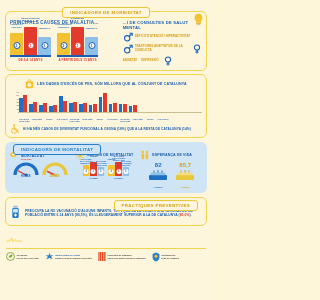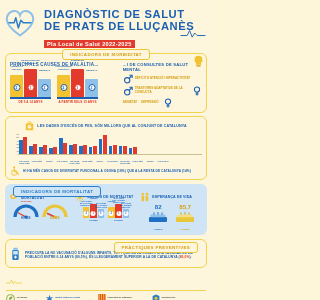--- a/index.html
+++ b/index.html
@@ -180,34 +180,20 @@
   .logo { display:flex; align-items:center; gap:1.5px; }
   .logo .mark { flex:none; }
   .logo .txt { font-size:2.1px; line-height:2.6px; color:#444; font-weight:bold; }
   .logo .txt .b1 { color:#1a5fb4; }
 </style>
 </head>
 <body>
 
 <div class="page">
 
-  <div class="header">
-    <svg class="heart-logo" viewBox="0 0 40 38">
-      <path d="M20 35 C4 24 2 16 6 10 C10 4 18 5 20 11 C22 5 30 4 34 10 C38 16 36 24 20 35 Z" fill="none" stroke="#8fc0e8" stroke-width="2.4"></path>
-      <polyline points="7,20 13,20 15,14 18,26 21,17 24,20 33,20" fill="none" stroke="#2a7fc9" stroke-width="1.8" stroke-linejoin="round" stroke-linecap="round"></polyline>
-    </svg>
-    <div class="title-block">
-      <div class="title-l1">DIAGNÒSTIC DE SALUT</div>
-      <div class="title-l2">DE PRATS DE LLUÇANÈS</div>
-      <span class="subtitle">Pla Local de Salut 2022-2025</span>
-    </div>
-    <svg class="ecg-mini" viewBox="0 0 30 12">
-      <polyline points="0,9 8,9 11,3 14,11 17,6 20,9 30,9" fill="none" stroke="#1a5fb4" stroke-width="1.1" stroke-linejoin="round"></polyline>
-    </svg>
-  </div>
 
   <div class="badge-wrap">
     <span class="badge">INDICADORS DE MORBIDITAT</span>
   </div>
 
   <div class="panel-morb">
     <div class="col-split">
 
       <div class="col-left">
         <div class="sec-title">PRINCIPALS CAUSES DE MALALTIA...</div>

